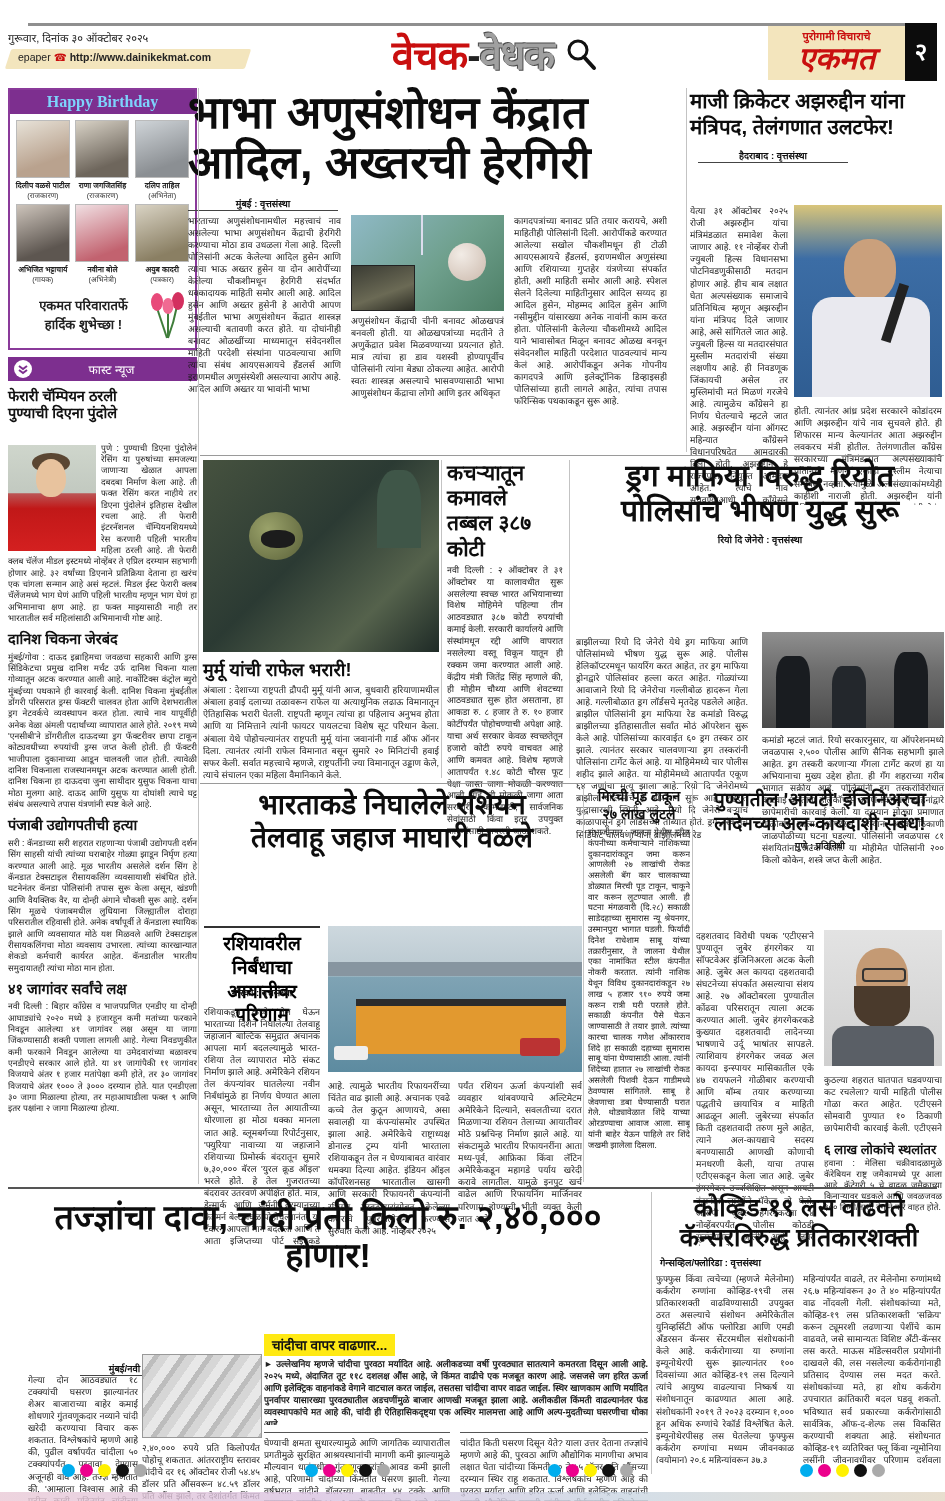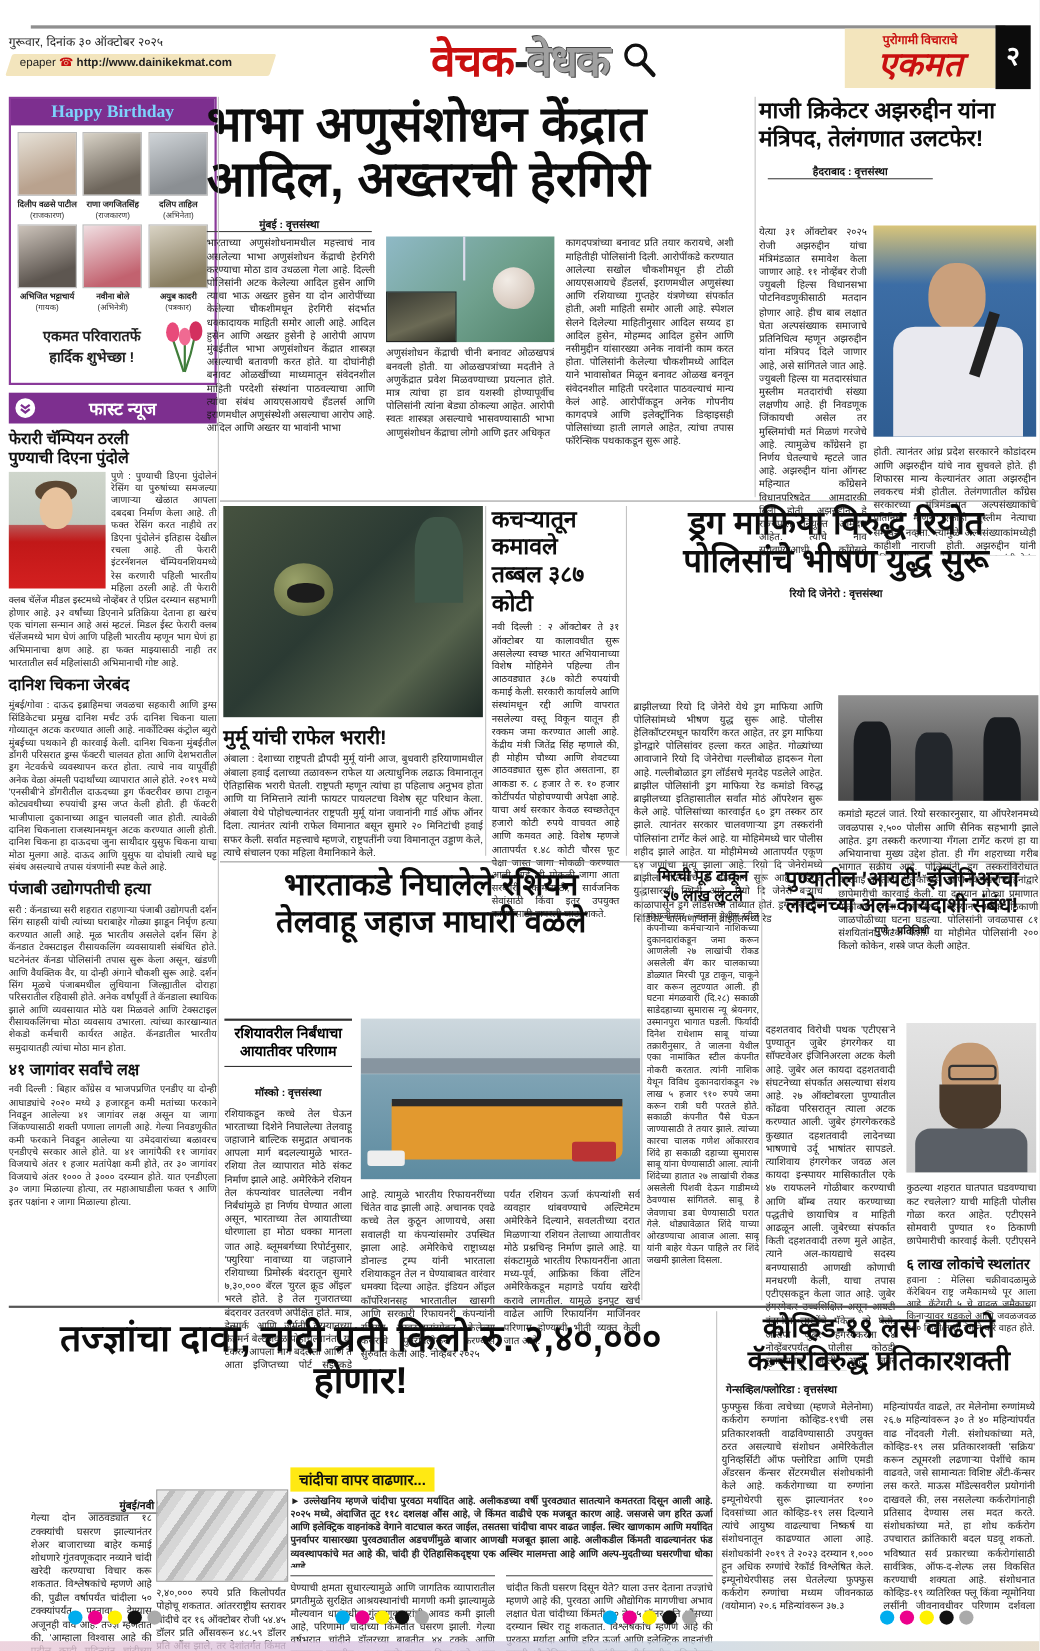--- a/index.html
+++ b/index.html
@@ -29,21 +29,21 @@
   .bday{border:2px solid #8a3a9a;}
   .bday-head{background:#7d2f8f;color:#7dd3fc;text-align:center;font-family:"Liberation Serif","DejaVu Serif",serif;font-weight:bold;font-size:16px;padding:3px 0;}
   .bday-grid{display:grid;grid-template-columns:1fr 1fr 1fr;gap:4px;padding:6px 5px 2px 5px;}
   .bday-cell{text-align:center;}
   .bday-photo{width:52px;height:56px;margin:0 auto;border:1px solid #bbb;}
   .bday-name{font-size:7.6px;font-weight:bold;color:#222;margin-top:2px;}
   .bday-role{font-size:7.4px;color:#333;}
   .bday-greet{display:flex;align-items:center;padding:4px 6px 6px 10px;}
   .greet-txt{font-size:13px;font-weight:900;color:#222;line-height:1.45;}
   .fn-head{margin-top:7px;background:#7d2f8f;color:#fff;display:flex;align-items:center;padding:3px 6px;}
-  .fn-title{flex:1;text-align:center;font-weight:700;font-size:16px;}
+  .fn-title{flex:1;text-align:center;font-weight:400;font-size:12px;}
   .fn-story{margin-top:7px;}
   .fn-h{font-size:14.5px;font-weight:900;color:#111;line-height:1.2;}
   .fn-body{margin-top:3px;font-size:8.6px;line-height:1.32;text-align:justify;color:#1c1c1c;}
   .race-photo{float:left;width:88px;height:106px;margin:2px 5px 2px 0;background:linear-gradient(180deg,#cfd6cc 0%,#c2c9c0 45%,#b55 46%,#c11818 60%,#d42020 100%);position:relative;}
   .race-face{position:absolute;top:14px;left:28px;width:30px;height:38px;border-radius:50% 50% 45% 45%;background:#e8c39e;}
   .race-hair{position:absolute;top:8px;left:24px;width:38px;height:20px;border-radius:50%;background:#5a4632;}
   
   .bhabha{top:88px;left:188px;width:480px;}
   .bh-h{font-size:45px;text-align:left;}
   .bh-sub{margin-top:6px;font-size:20.5px;font-weight:900;color:#222;display:flex;align-items:center;gap:8px;}
@@ -83,21 +83,21 @@
   .dr-h{font-size:30px;text-align:center;line-height:1.18;}
   .dr-byline{text-align:center;margin-top:4px;}
   .dr-photo{position:absolute;top:86px;right:0;width:182px;height:96px;background:linear-gradient(180deg,#8f8f8f 0%,#6d6d6d 40%,#4a4a4a 100%);overflow:hidden;}
   .cop{position:absolute;bottom:0;width:34px;height:72px;border-radius:30% 30% 0 0;background:#191c20;}
   .dr-col1{position:absolute;top:90px;left:0;width:172px;height:230px;}
   .dr-col2{position:absolute;top:188px;right:0;width:182px;height:132px;}
   .drwrap{position:relative;height:324px;}
   
   .ship{top:788px;left:202px;width:380px;}
   .sh-h{font-size:28px;text-align:center;line-height:1.18;}
-  .sh-kicker{position:absolute;top:72px;left:2px;width:116px;border-top:2px solid #333;border-bottom:1px solid #333;padding:4px 0;text-align:center;font-size:13px;font-weight:900;line-height:1.25;}
+  .sh-kicker{position:absolute;top:72px;left:2px;width:116px;border-top:2px solid #333;border-bottom:1px solid #333;padding:4px 0;text-align:center;font-size:19px;font-weight:900;line-height:1.25;}
   .sh-byline{position:absolute;top:132px;left:2px;width:116px;text-align:center;}
   .sh-col1{position:absolute;top:152px;left:2px;width:116px;height:240px;}
   .sh-photo{position:absolute;top:72px;left:126px;width:254px;height:146px;background:linear-gradient(180deg,#cdd8de 0%,#b9c8d0 34%,#7fa3b4 35%,#5d8ba0 100%);overflow:hidden;}
   .sh-skyline{position:absolute;top:36px;left:0;width:100%;height:14px;background:#8795a0;}
   .sh-hull{position:absolute;bottom:18px;left:28px;width:210px;height:48px;background:#e2992f;border-top:7px solid #2c2c2c;border-radius:0 0 8px 8px;}
   .sh-boat{position:absolute;bottom:12px;left:6px;width:34px;height:14px;background:#eee;border-radius:3px;}
   .sh-tug{position:absolute;bottom:16px;right:22px;width:40px;height:18px;background:#b33;border-radius:3px;}
   .sh-colA{position:absolute;top:226px;left:126px;width:122px;height:166px;}
   .sh-colB{position:absolute;top:226px;left:256px;width:124px;height:166px;}
   .shwrap{position:relative;height:396px;}
@@ -230,21 +230,21 @@
             <path d="M2 3 L6 6 L10 3" stroke="#7d2f8f" stroke-width="2" fill="none"></path>
             <path d="M2 7 L6 10 L10 7" stroke="#7d2f8f" stroke-width="2" fill="none"></path>
           </svg>
       </span>
       <span class="fn-title">फास्ट न्यूज</span>
     </div>
 
     <div class="fn-story">
       <div class="fn-h">फेरारी चॅम्पियन ठरली</div>
       <div class="fn-h">पुण्याची दिएना पुंदोले</div>
-      <div class="fn-body" style="margin-top:0;">
+      <div class="fn-body" style="margin-top:20px;">
         <div class="race-photo">
           <div class="race-hair"></div>
           <div class="race-face"></div>
         </div>
         <span>पुणे : पुण्याची डिएना पुंदोलेनं रेसिंग या पुरुषांच्या समजल्या जाणाऱ्या खेळात आपला दबदबा निर्माण केला आहे. ती फक्त रेसिंग करत नाहीये तर डिएना पुंदोलेनं इतिहास देखील रचला आहे. ती फेरारी इंटरनॅशनल चॅम्पियनशियमध्ये रेस करणारी पहिली भारतीय महिला ठरली आहे. ती फेरारी क्लब चॅलेंज मीडल इस्टमध्ये नोव्हेंबर ते एप्रिल दरम्यान सहभागी होणार आहे. ३२ वर्षांच्या डिएनाने प्रतिक्रिया देताना हा खरंच एक चांगला सन्मान आहे असं म्हटलं. मिडल ईस्ट फेरारी क्लब चॅलेंजमध्ये भाग घेणं आणि पहिली भारतीय म्हणून भाग घेणं हा अभिमानाचा क्षण आहे. हा फक्त माझ्यासाठी नाही तर भारतातील सर्व महिलांसाठी अभिमानाची गोष्ट आहे.</span>
       </div>
     </div>
 
     <div class="fn-story">
       <div class="fn-h">दानिश चिकना जेरबंद</div>

